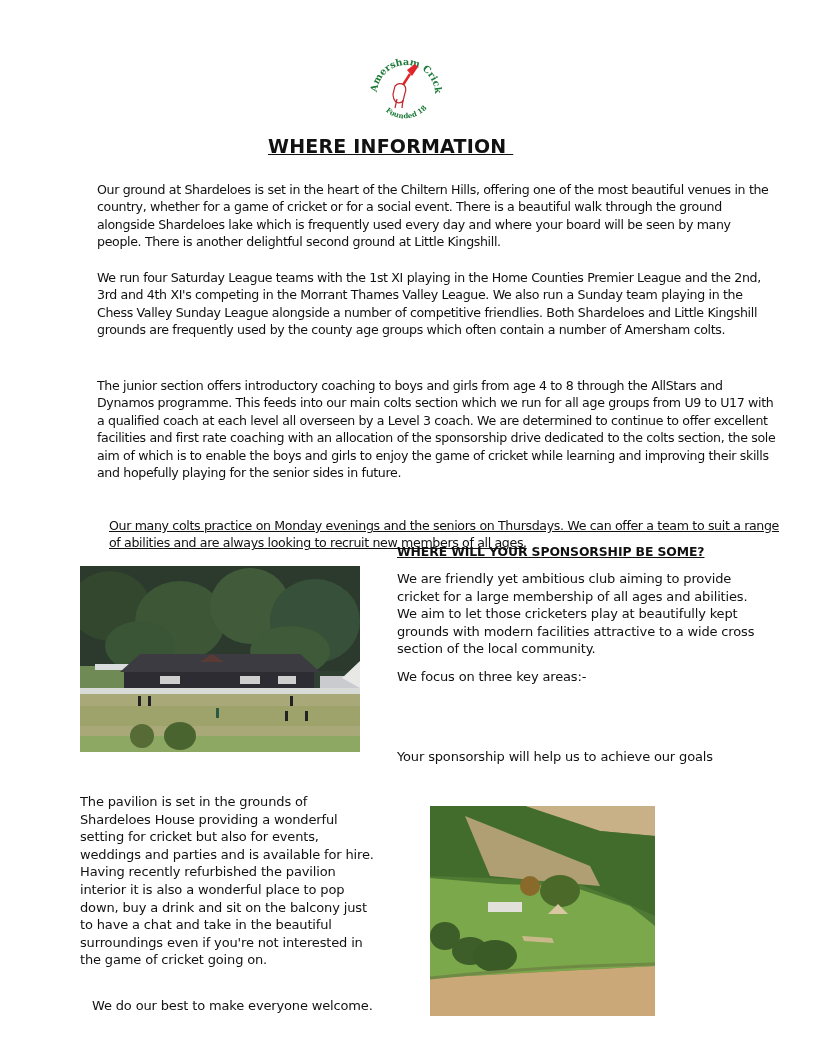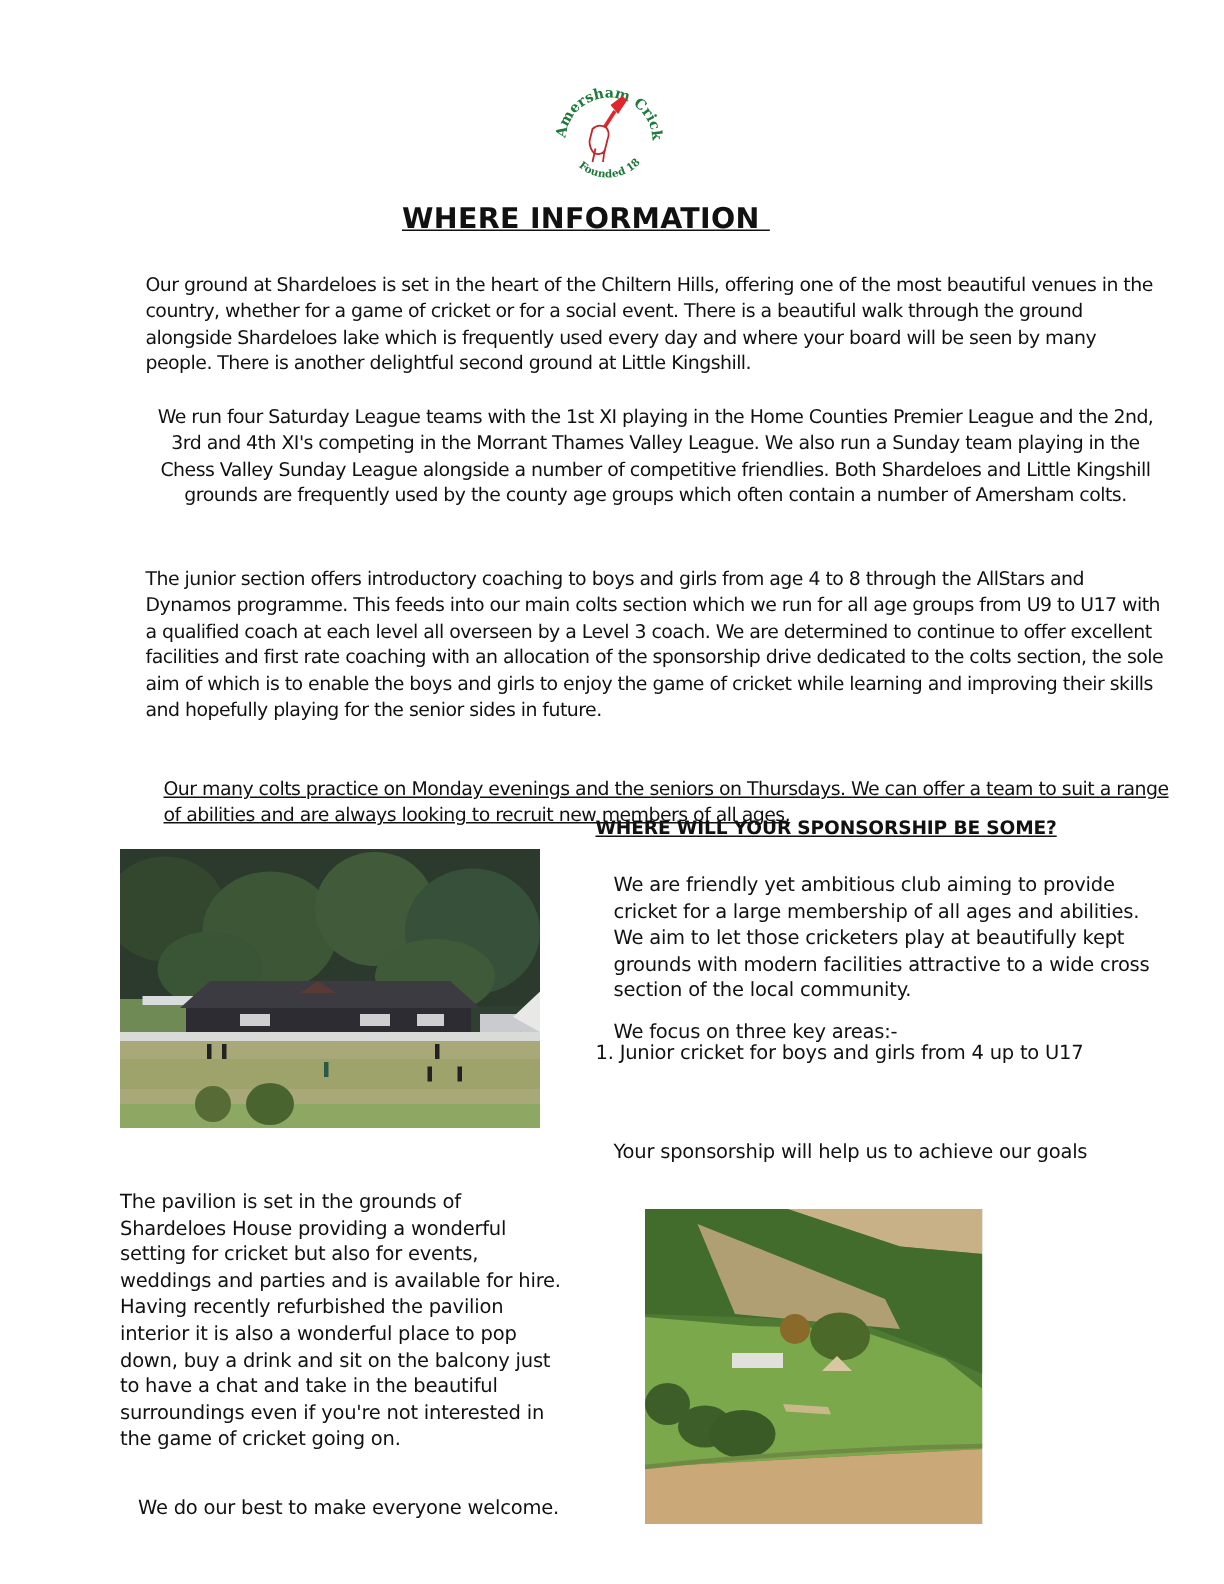--- a/index.html
+++ b/index.html
@@ -4,25 +4,25 @@
 <style>
   html, body { margin:0; padding:0; background:#ffffff; }
   body { width:816px; height:1056px; position:relative; overflow:hidden;
          font-family:"DejaVu Sans", sans-serif; color:#111; }
   .abs { position:absolute; }
   .logo { left:365px; top:50px; width:80px; height:76px; }
   .title { left:268px; top:135px; width:260px; font-family:"DejaVu Sans", sans-serif;
            font-weight:bold; font-size:19px; text-decoration:underline; letter-spacing:0.2px; white-space:pre; }
   .para { font-size:12.6px; line-height:17.4px; letter-spacing:-0.35px; margin:11px; }
   .p1 { left:86px; top:170px; width:680px; }
-  .p2 { left:86px; top:258px; width:680px;text-align:center; }
+  .p2 { left:86px; top:258px; width:680px; }
   .p3 { left:86px; top:366px; width:680px; }
   .p4 { left:98px; top:506px; width:680px;text-decoration:underline; }
   .sub-heading { left:397px; top:544px; font-size:12.4px; font-weight:bold; text-decoration:underline; letter-spacing:-0.1px; }
-  .rp { font-size:13px; line-height:17.6px; letter-spacing:-0.15px; margin:12px; }
+  .rp { font-size:13px; line-height:17.6px; letter-spacing:-0.15px; margin:0; }
   .r1 { left:397px; top:570px; width:372px; }
   .r2 { left:397px; top:668px; width:372px; }
   .list { left:397px; top:694px; width:372px; margin:0; padding:0; list-style:none; }
   .list li { font-size:13px; line-height:18px; letter-spacing:-0.15px; }
   .r3 { left:397px; top:748px; width:372px; }
   .l1 { left:80px; top:793px; width:300px; font-size:13px; line-height:17.6px; letter-spacing:-0.15px; margin:0; }
   .l2 { left:80px; top:985px; width:300px; font-size:13px; line-height:17.6px; letter-spacing:-0.15px; margin:12px; }
   .photo1 { left:80px; top:566px; width:280px; height:186px; overflow:hidden; }
   .photo2 { left:430px; top:806px; width:225px; height:210px; overflow:hidden; }
   svg { display:block; }
@@ -100,21 +100,20 @@
 
     <rect x="0" y="170" width="280" height="16" fill="#8da862"></rect>
     <ellipse cx="62" cy="170" rx="12" ry="12" fill="#566b35"></ellipse>
     <ellipse cx="100" cy="170" rx="16" ry="14" fill="#4a6430"></ellipse>
   </svg>
 </div>
 
 <p class="abs rp r1">We are friendly yet ambitious club aiming to provide cricket for a large membership of all ages and abilities. We aim to let those cricketers play at beautifully kept grounds with modern facilities attractive to a wide cross section of the local community.</p>
 <p class="abs rp r2">We focus on three key areas:-</p>
 <ul class="abs list">
-  <li>1. Junior cricket for boys and girls from 4 up to U17</li>
 </ul>
 <p class="abs rp r3">Your sponsorship will help us to achieve our goals</p>
 
 <p class="abs l1">The pavilion is set in the grounds of Shardeloes House providing a wonderful setting for cricket but also for events, weddings and parties and is available for hire. Having recently refurbished the pavilion interior it is also a wonderful place to pop down, buy a drink and sit on the balcony just to have a chat and take in the beautiful surroundings even if you're not interested in the game of cricket going on.</p>
 <p class="abs l2">We do our best to make everyone welcome.</p>
 
 <div class="abs photo2">
   <svg width="225" height="210" viewBox="0 0 225 210">
     <rect width="225" height="210" fill="#4f7a33"></rect>
 

